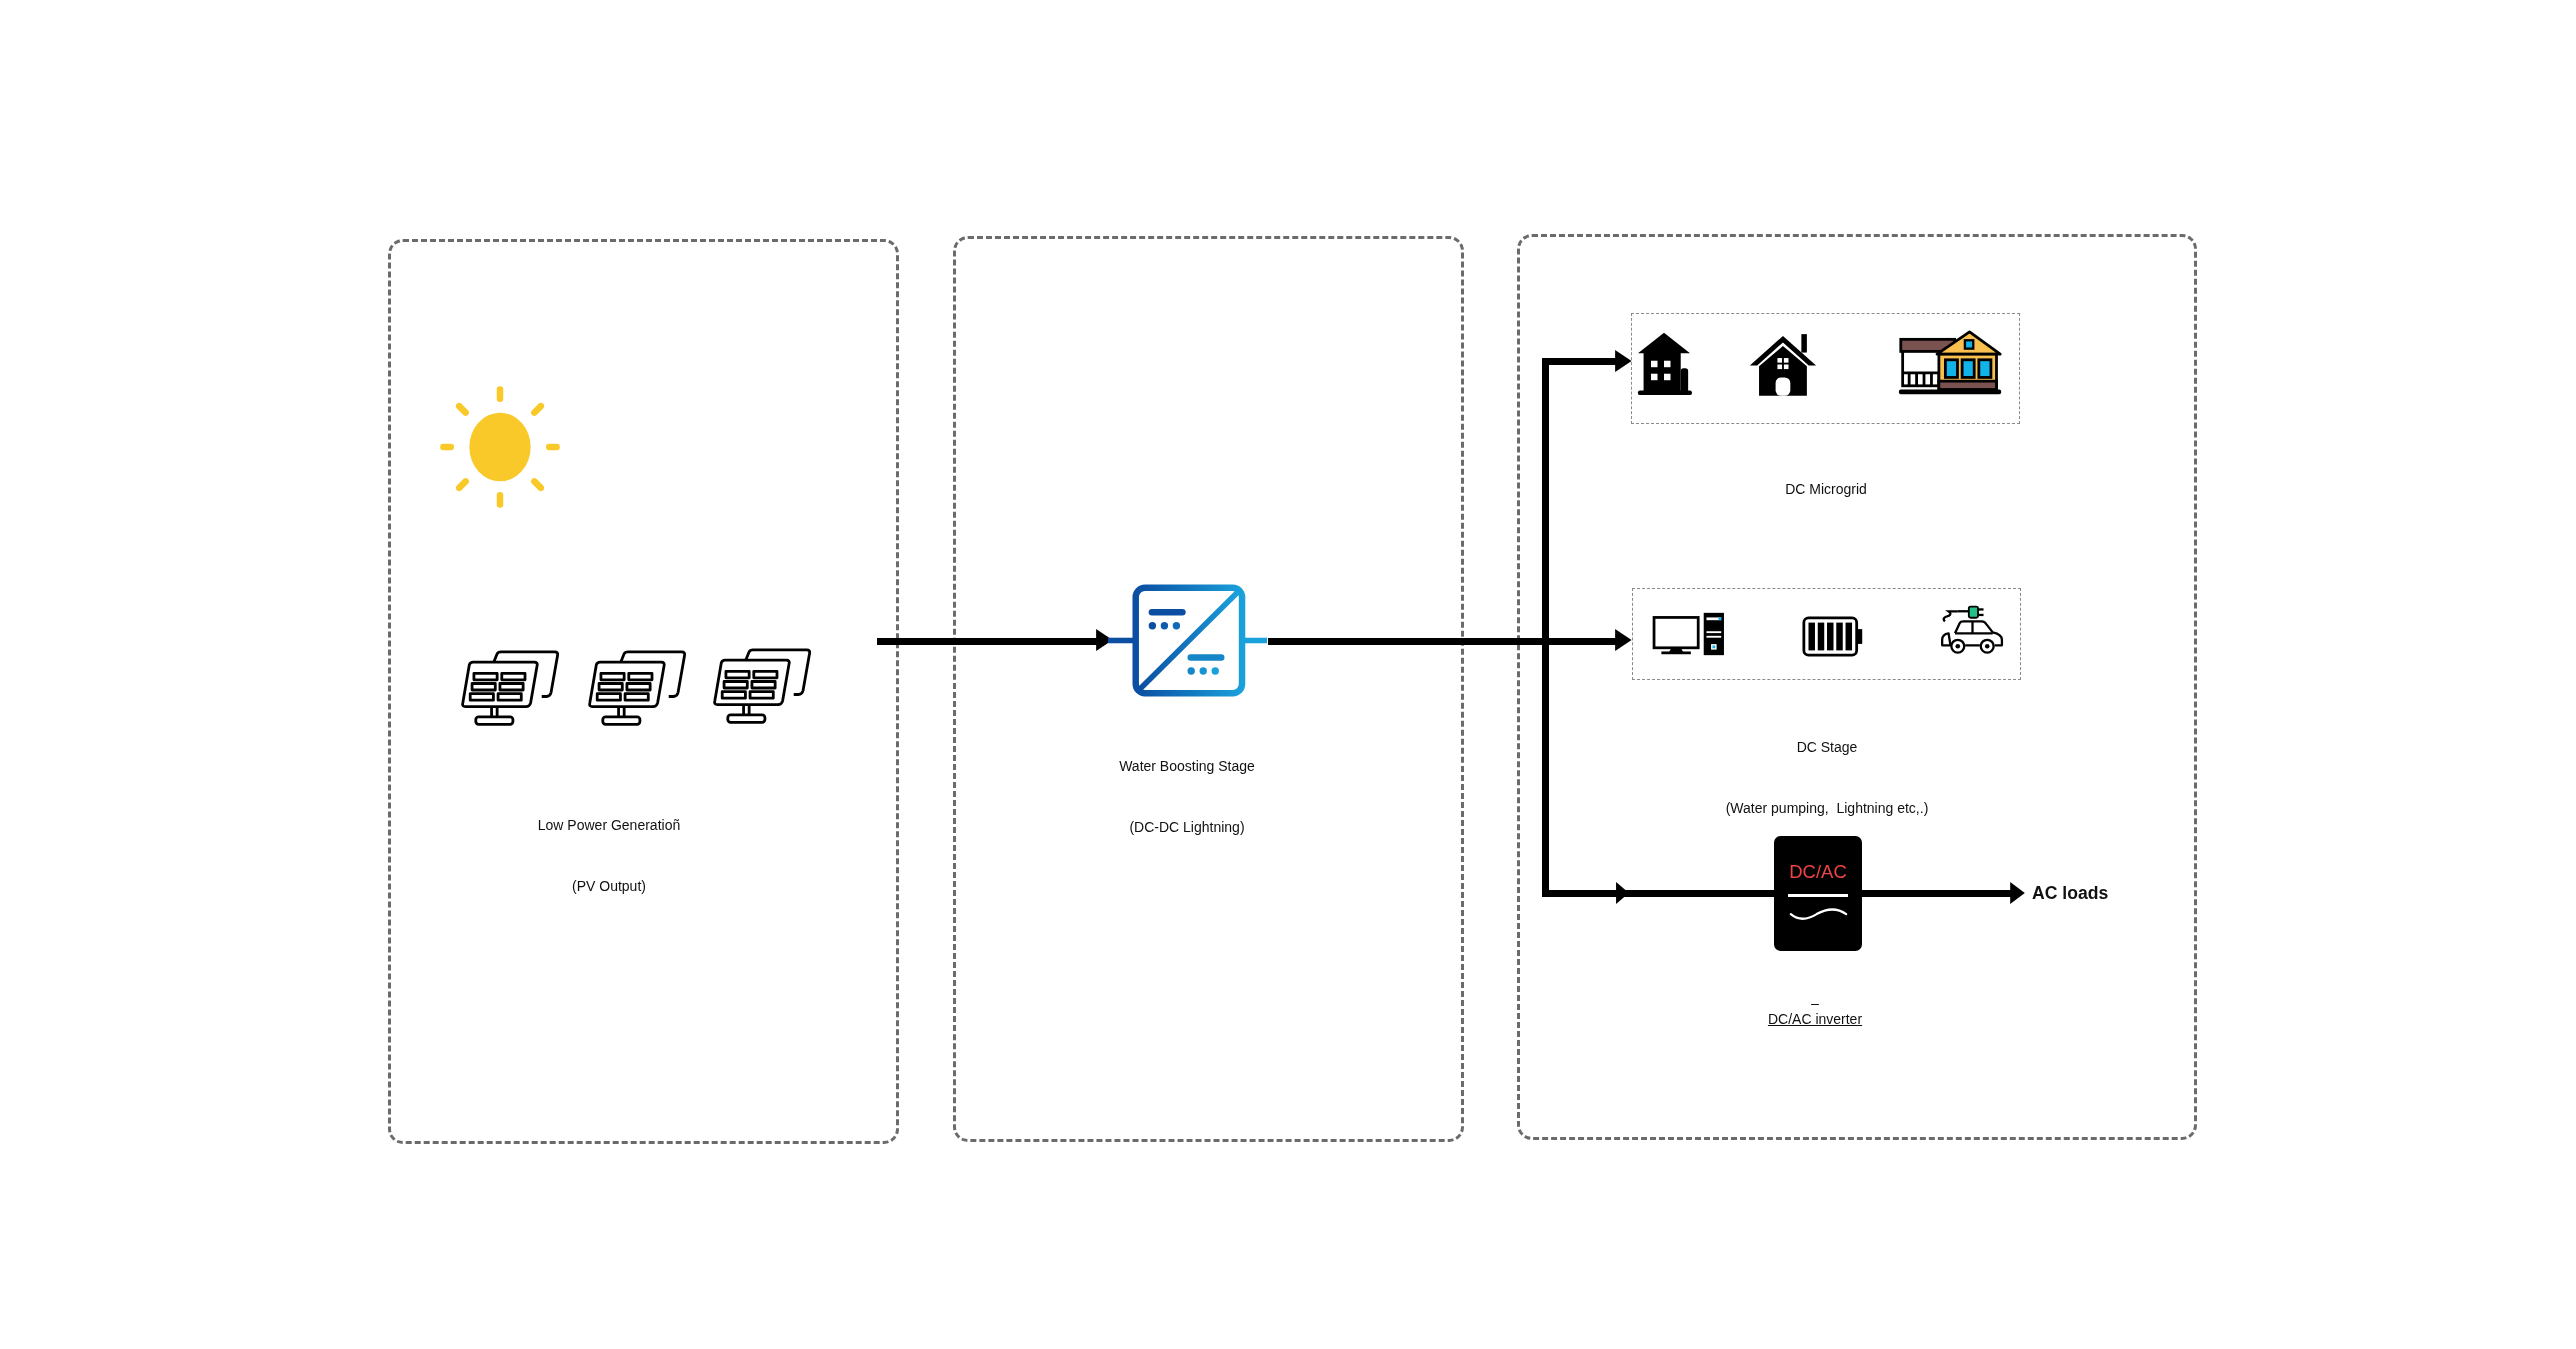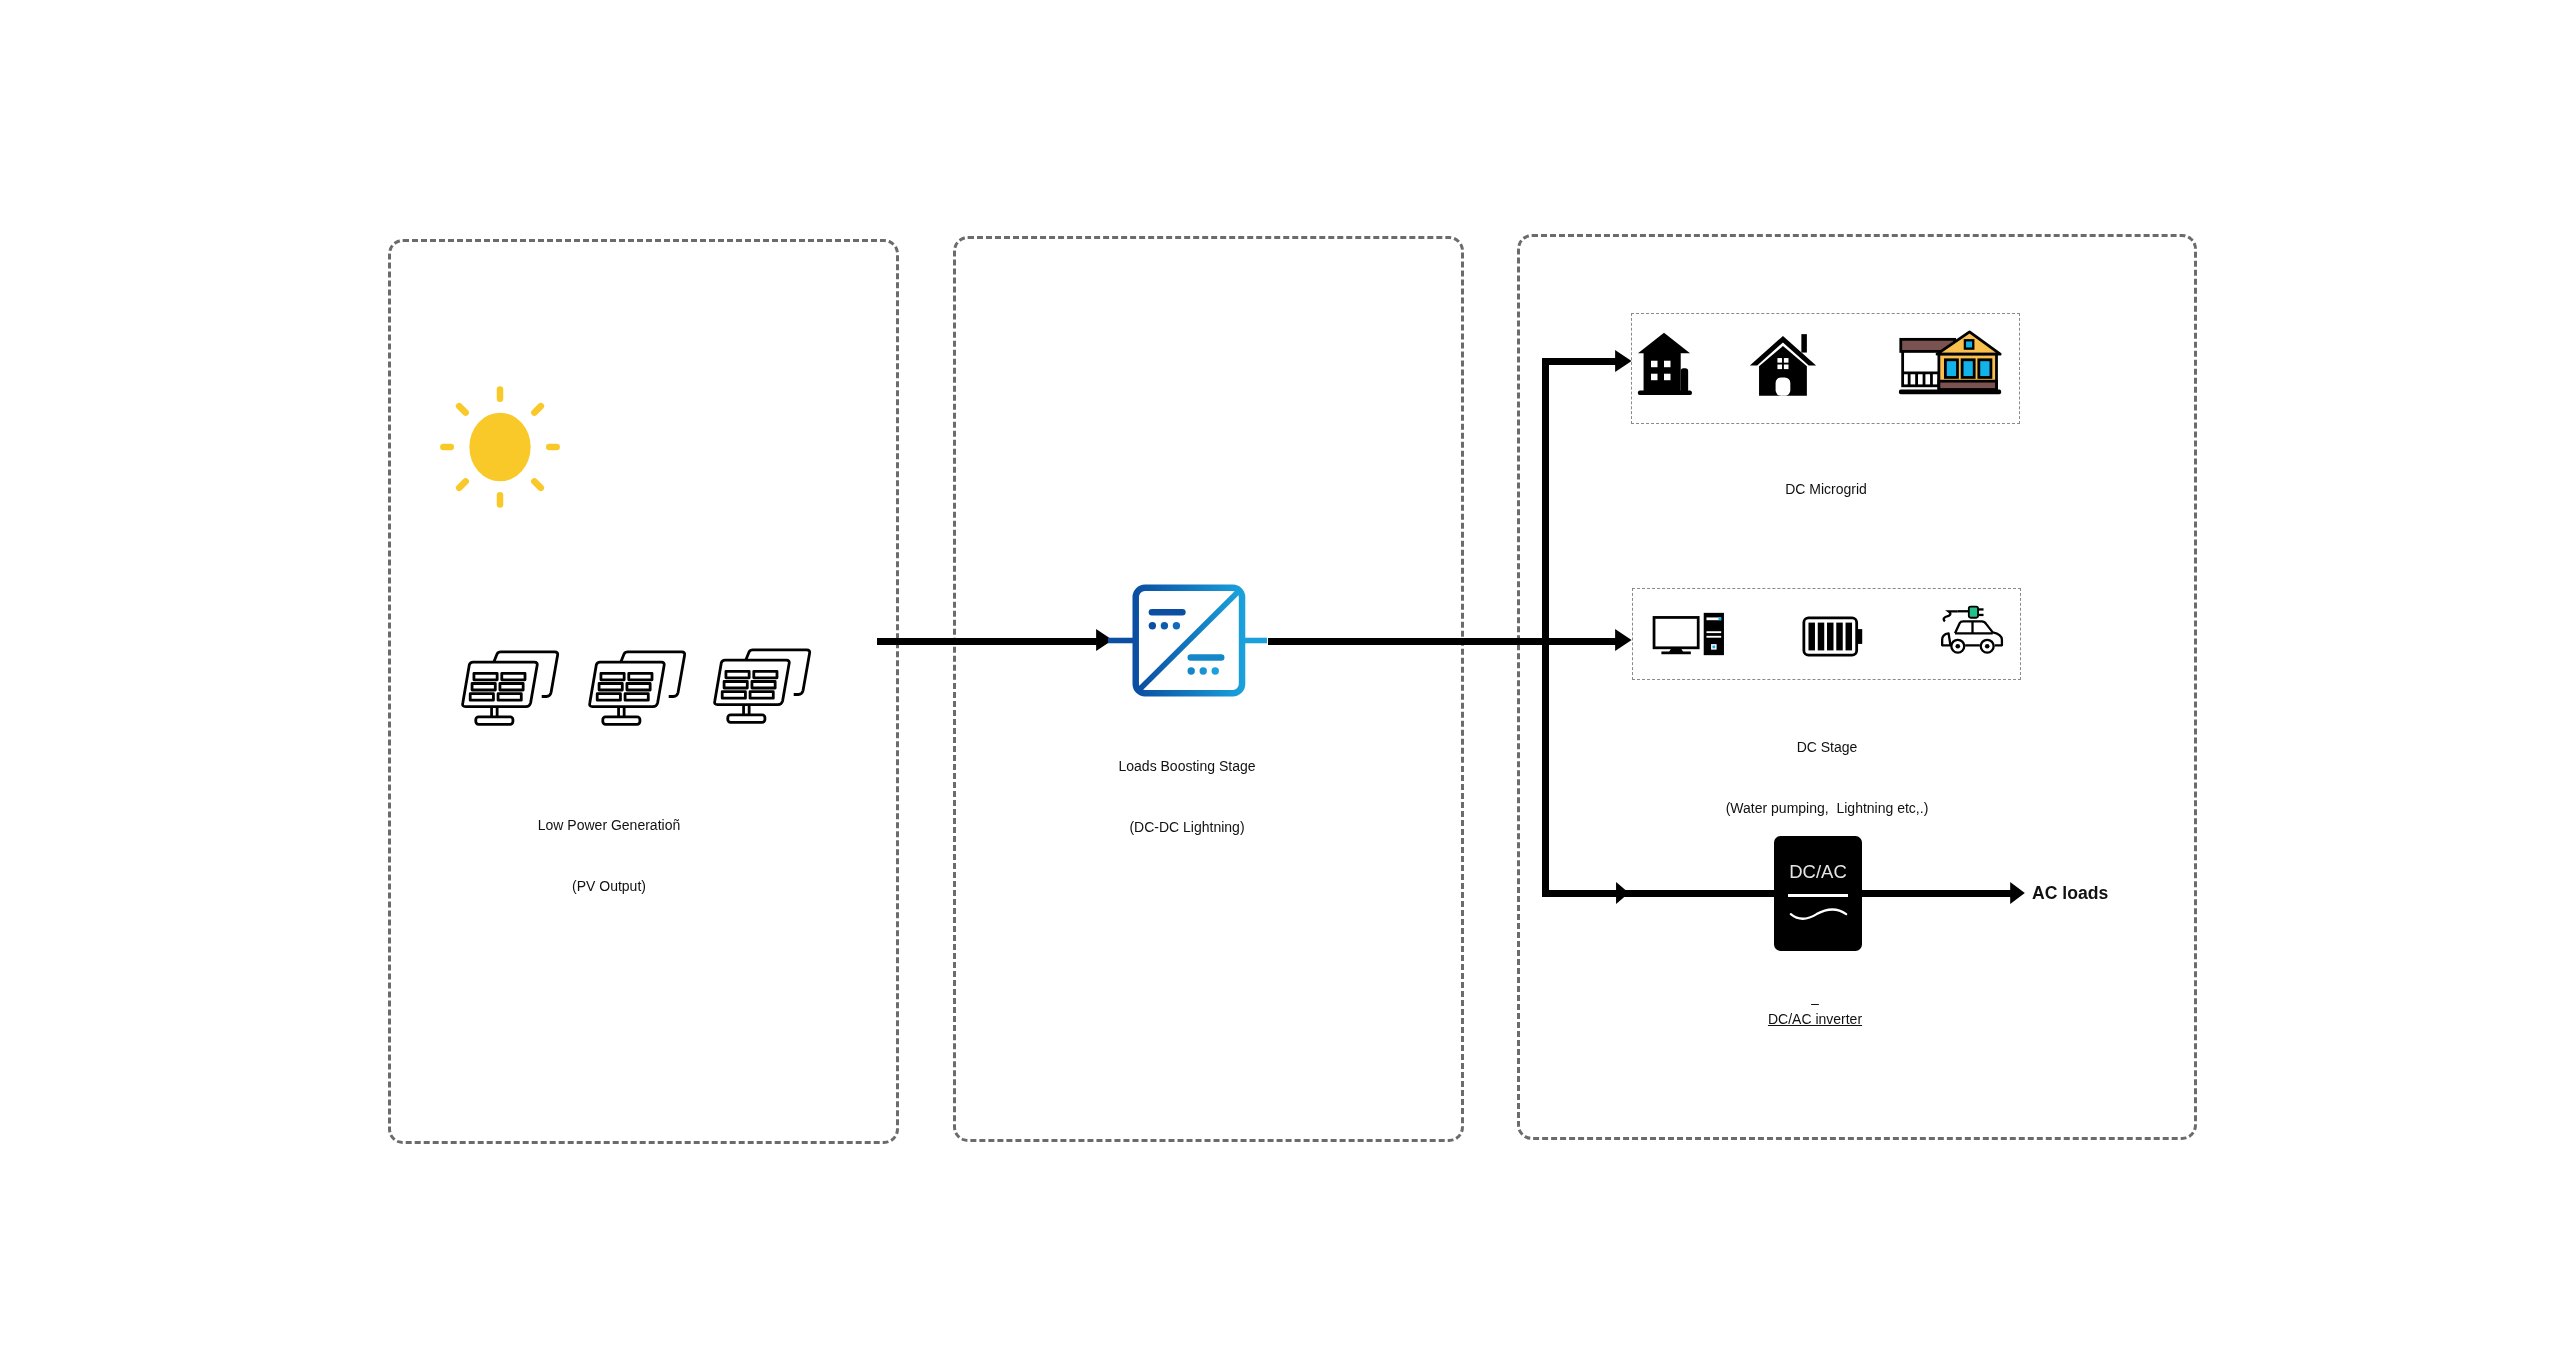--- a/index.html
+++ b/index.html
@@ -107,21 +107,21 @@
   <circle cx="48" cy="46" r="4" fill="#0B4EA2"></circle>
     <circle cx="61" cy="46" r="4" fill="#0E5CB0"></circle>
     <circle cx="74" cy="46" r="4" fill="#116ABA"></circle>
   <rect x="86" y="77" width="40" height="7" rx="3.5" fill="#1587C8"></rect>
   <circle cx="90" cy="95" r="4" fill="#1587C8"></circle>
     <circle cx="103" cy="95" r="4" fill="#1894D2"></circle>
     <circle cx="116" cy="95" r="4" fill="#1AA0DA"></circle>
 </svg>
 
 <div class="label" style="left:1187px; top:715px;">
-  <div>Loads Boosting Stage</div>
+  <div>Water Boosting Stage</div>
   <div>(DC-DC Lightning)</div>
 </div>
 
 <div class="wire" style="left:1268px; top:638px; width:352px; height:6.5px;"></div>
 <svg class="icon" style="left:1615px; top:629px;" width="16.7" height="22" viewBox="0 0 18 24">
   <polygon points="0,0 18,12 0,24" fill="#000"></polygon>
 </svg>
 
 <div class="wire" style="left:1542px; top:358px; width:6.5px; height:539px;"></div>
 
@@ -223,21 +223,21 @@
   <circle cx="52" cy="47" r="7" fill="#fff" stroke="#000" stroke-width="2.5"></circle>
   <circle cx="52" cy="47" r="2.5" fill="#000"></circle>
 </svg>
 
 <div class="label" style="left:1827px; top:696px;">
   <div>DC Stage</div>
   <div>(Water pumping,  Lightning etc,.)</div>
 </div>
 
 <div style="position:absolute; left:1774px; top:836px; width:88px; height:115px; background:#000; border-radius:6.5px;">
-  <div style="position:absolute; left:0; right:0; top:26px; text-align:center; color:#e5e5e5; font-size:18.5px; line-height:20.4px;">DC/AC</div>
+  <div style="position:absolute; left:0; right:0; top:26px; text-align:center; color:#ef4444; font-size:18.5px; line-height:20.4px;">DC/AC</div>
   <div style="position:absolute; left:14px; right:14px; top:58px; height:2.8px; background:#fff;"></div>
   <svg style="left:15px; top:67px;" width="59" height="20.4" viewBox="0 0 64 22">
     <path d="M2 12 Q14 22 30 12 Q48 2 62 12" fill="none" stroke="#fff" stroke-width="2.5" stroke-linecap="round"></path>
   </svg>
 </div>
 
 <div class="wire" style="left:1862px; top:890px; width:150px; height:6.5px;"></div>
 <svg class="icon" style="left:2010px; top:882px;" width="15" height="22" viewBox="0 0 16 24">
   <polygon points="0,0 16,12 0,24" fill="#000"></polygon>
 </svg>

